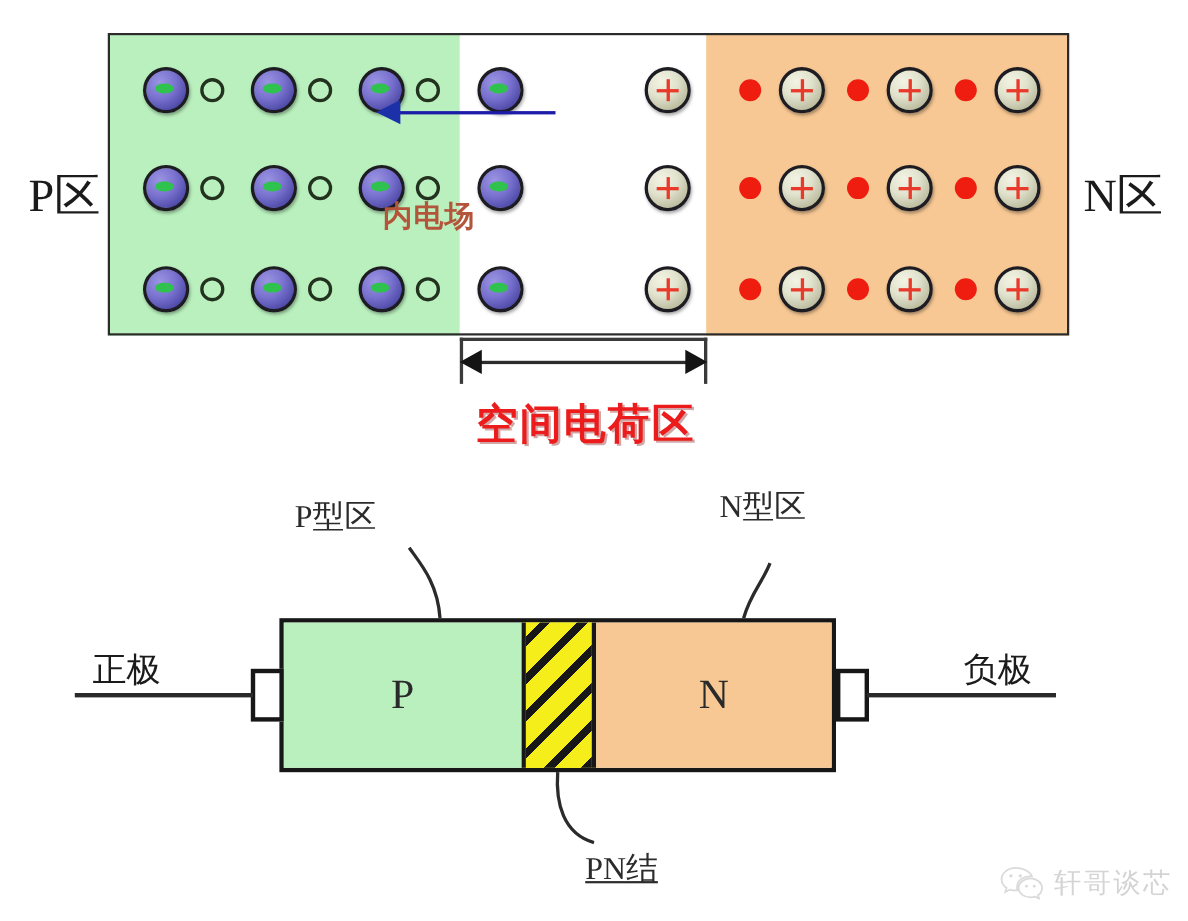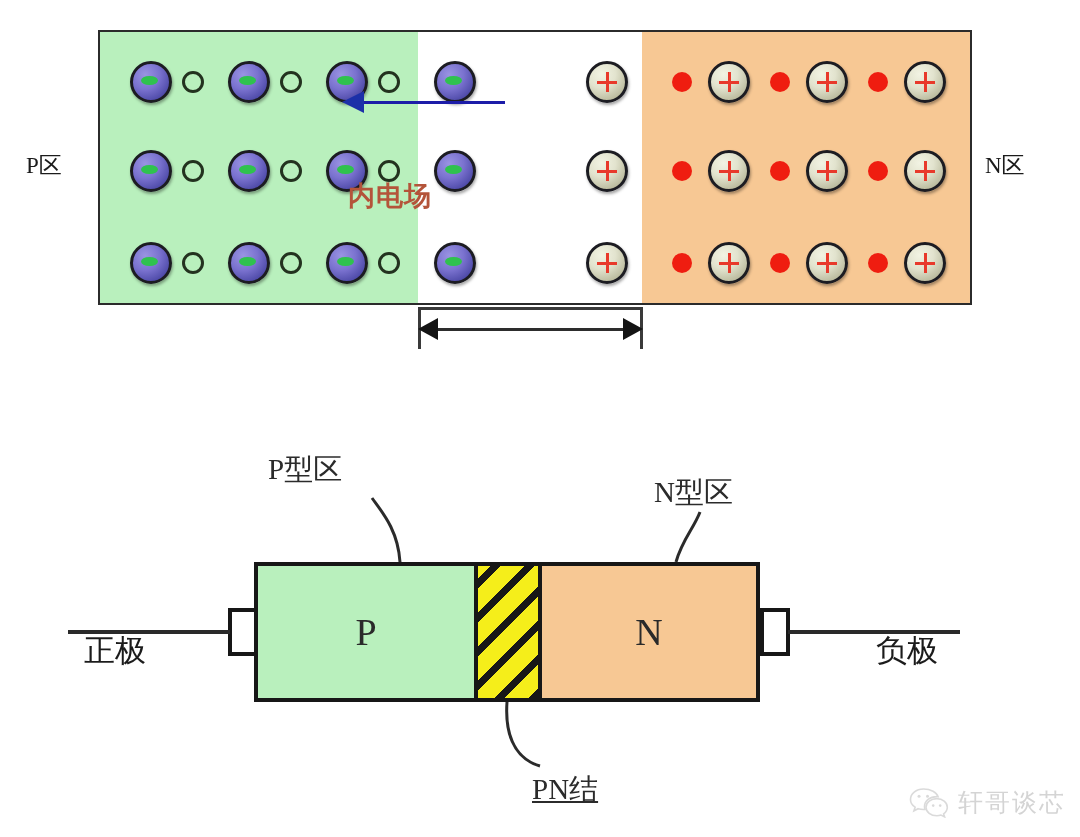--- a/index.html
+++ b/index.html
@@ -129,21 +129,21 @@
     font-size: 27px;
     font-weight: bold;
     letter-spacing: 1px;
     white-space: nowrap;
     font-family: "DejaVu Sans", "Liberation Sans", sans-serif;
   }
 
   
   .region-side-label {
     position: absolute;
-    font-size: 23px;
+    font-size: 42px;
     color: #1b1b1b;
     white-space: nowrap;
     font-family: "Liberation Serif", "DejaVu Serif", serif;
   }
 
   
   #dim-bracket {
     position: absolute;
     left: 418px; top: 307px;
     width: 225px; height: 42px;
@@ -226,21 +226,20 @@
     position: absolute;
     height: 4px;
     background: #2a2a2a;
   }
   .terminal-label {
     position: absolute;
     font-size: 31px;
     color: #1b1b1b;
     white-space: nowrap;
     font-family: "Liberation Serif", "DejaVu Serif", serif;
-    margin-top: 42px;
   }
   .callout-label {
     position: absolute;
     font-size: 29px;
     color: #2b2b2b;
     white-space: nowrap;
     font-family: "Liberation Serif", "DejaVu Serif", serif;
   }
   #callout-svg {
     position: absolute;
@@ -332,20 +331,21 @@
   <div class="region-side-label" style="left:985px; top:150px;">N区</div>
 
   <div id="dim-bracket">
     <div id="dim-top"></div>
     <div id="dim-left-tick"></div>
     <div id="dim-right-tick"></div>
     <div id="dim-arrow-line"></div>
     <div id="dim-arrow-left"></div>
     <div id="dim-arrow-right"></div>
   </div>
+  <div id="space-charge-label">空间电荷区</div>
 
   <div id="diode-body">
     <div id="p-block">
       <span class="block-letter">P</span>
     </div>
     <div id="junction-block"></div>
     <div id="n-block">
       <span class="block-letter">N</span>
     </div>
   </div>
@@ -353,21 +353,21 @@
   <div class="terminal-tab" style="left:228px; top:608px;"></div>
   <div class="terminal-tab" style="left:760px; top:608px;"></div>
 
   <div class="lead-wire" style="left:68px; top:630px; width:162px;"></div>
   <div class="lead-wire" style="left:788px; top:630px; width:172px;"></div>
 
   <div class="terminal-label" style="left:84px; top:588px;">正极</div>
   <div class="terminal-label" style="left:876px; top:588px;text-align:center;">负极</div>
 
   <div class="callout-label" style="left:268px; top:450px;">P型区</div>
-  <div class="callout-label" style="left:654px; top:473px;text-align:center;">N型区</div>
+  <div class="callout-label" style="left:654px; top:441px;text-align:center;">N型区</div>
   <div class="callout-label" style="left:532px; top:770px;text-decoration:underline;">PN结</div>
 
   <svg id="callout-svg" viewBox="0 0 1080 837">
     <path d="M 372 498 C 382 512, 398 530, 400 562" stroke="#2b2b2b" stroke-width="3" fill="none"></path>
     <path d="M 700 512 C 694 528, 682 540, 676 562" stroke="#2b2b2b" stroke-width="3" fill="none"></path>
     <path d="M 507 702 C 505 730, 512 758, 540 766" stroke="#2b2b2b" stroke-width="3" fill="none"></path>
   </svg>
 
   <div id="watermark">
     <svg width="40" height="31" viewBox="0 0 40 31">

